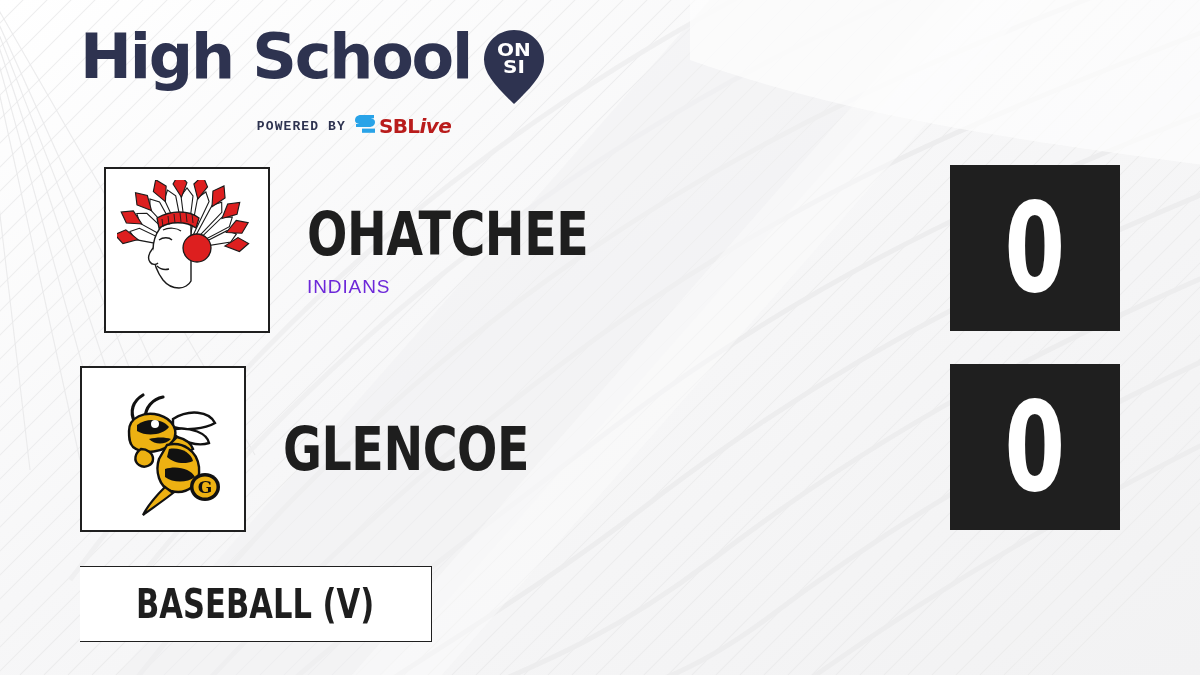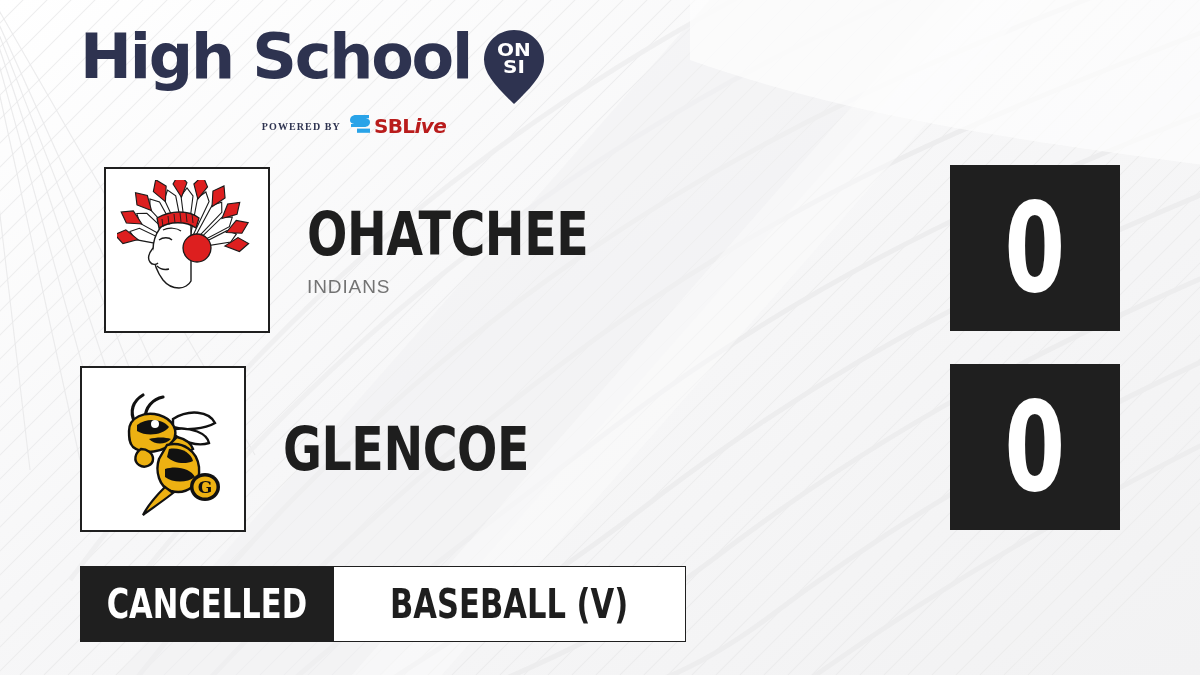--- a/index.html
+++ b/index.html
@@ -29,22 +29,22 @@
     color:#2e3350;
     white-space:nowrap;
   }
   .pin{position:relative;width:62px;height:76px;margin-left:12px;margin-top:1px;flex:none;}
   .pin svg{display:block;}
   .powered{
     display:flex;align-items:center;justify-content:center;gap:8px;
     margin-top:9px;padding-left:118px;
   }
   .powered-label{
-    font-family:Liberation Serif, serif;
-    font-weight:bold;font-size:10px;letter-spacing:1.1px;color:#2e3350;
+    font-family:Liberation Mono, monospace;
+    font-weight:bold;font-size:13px;letter-spacing:1.1px;color:#2e3350;
     white-space:nowrap;
   }
   .sblive{display:flex;align-items:center;gap:3px;}
   .sblive-mark{flex:none;}
   .sblive-word{
     font-family:"DejaVu Sans", sans-serif;
     font-weight:bold;font-size:20px;letter-spacing:-0.6px;color:#b91c1c;
     line-height:20px;white-space:nowrap;
   }
   .sblive-word .ital{font-style:italic;}
@@ -67,21 +67,21 @@
     font-weight:bold;
     font-size:60px;line-height:60px;
     letter-spacing:-0.5px;
     color:#1e1e1e;
     transform:scaleX(0.88);transform-origin:left center;
     white-space:nowrap;
   }
   .team-mascot{
     font-family:"Liberation Sans", sans-serif;
     font-weight:normal;font-size:19px;line-height:19px;
-    letter-spacing:0.9px;color:#737373;
+    letter-spacing:0.9px;color:#6d28d9;
     margin-top:13px;white-space:nowrap;
   }
 
   
   .score-box{
     position:absolute;left:950px;width:170px;height:166px;
     background:#1f1f1f;
     display:flex;align-items:center;justify-content:center;
   }
   .score-1{top:165px;}
@@ -426,21 +426,18 @@
   </div>
 
   <div class="score-box score-1">
     <div class="score-val">0</div>
   </div>
   <div class="score-box score-2">
     <div class="score-val">0</div>
   </div>
 
   <div class="statusbar">
-    <div class="status-state">
-      <span>CANCELLED</span>
-    </div>
     <div class="status-sport">
       <span>BASEBALL (V)</span>
     </div>
   </div>
 
 </div>
 
 </body></html>

